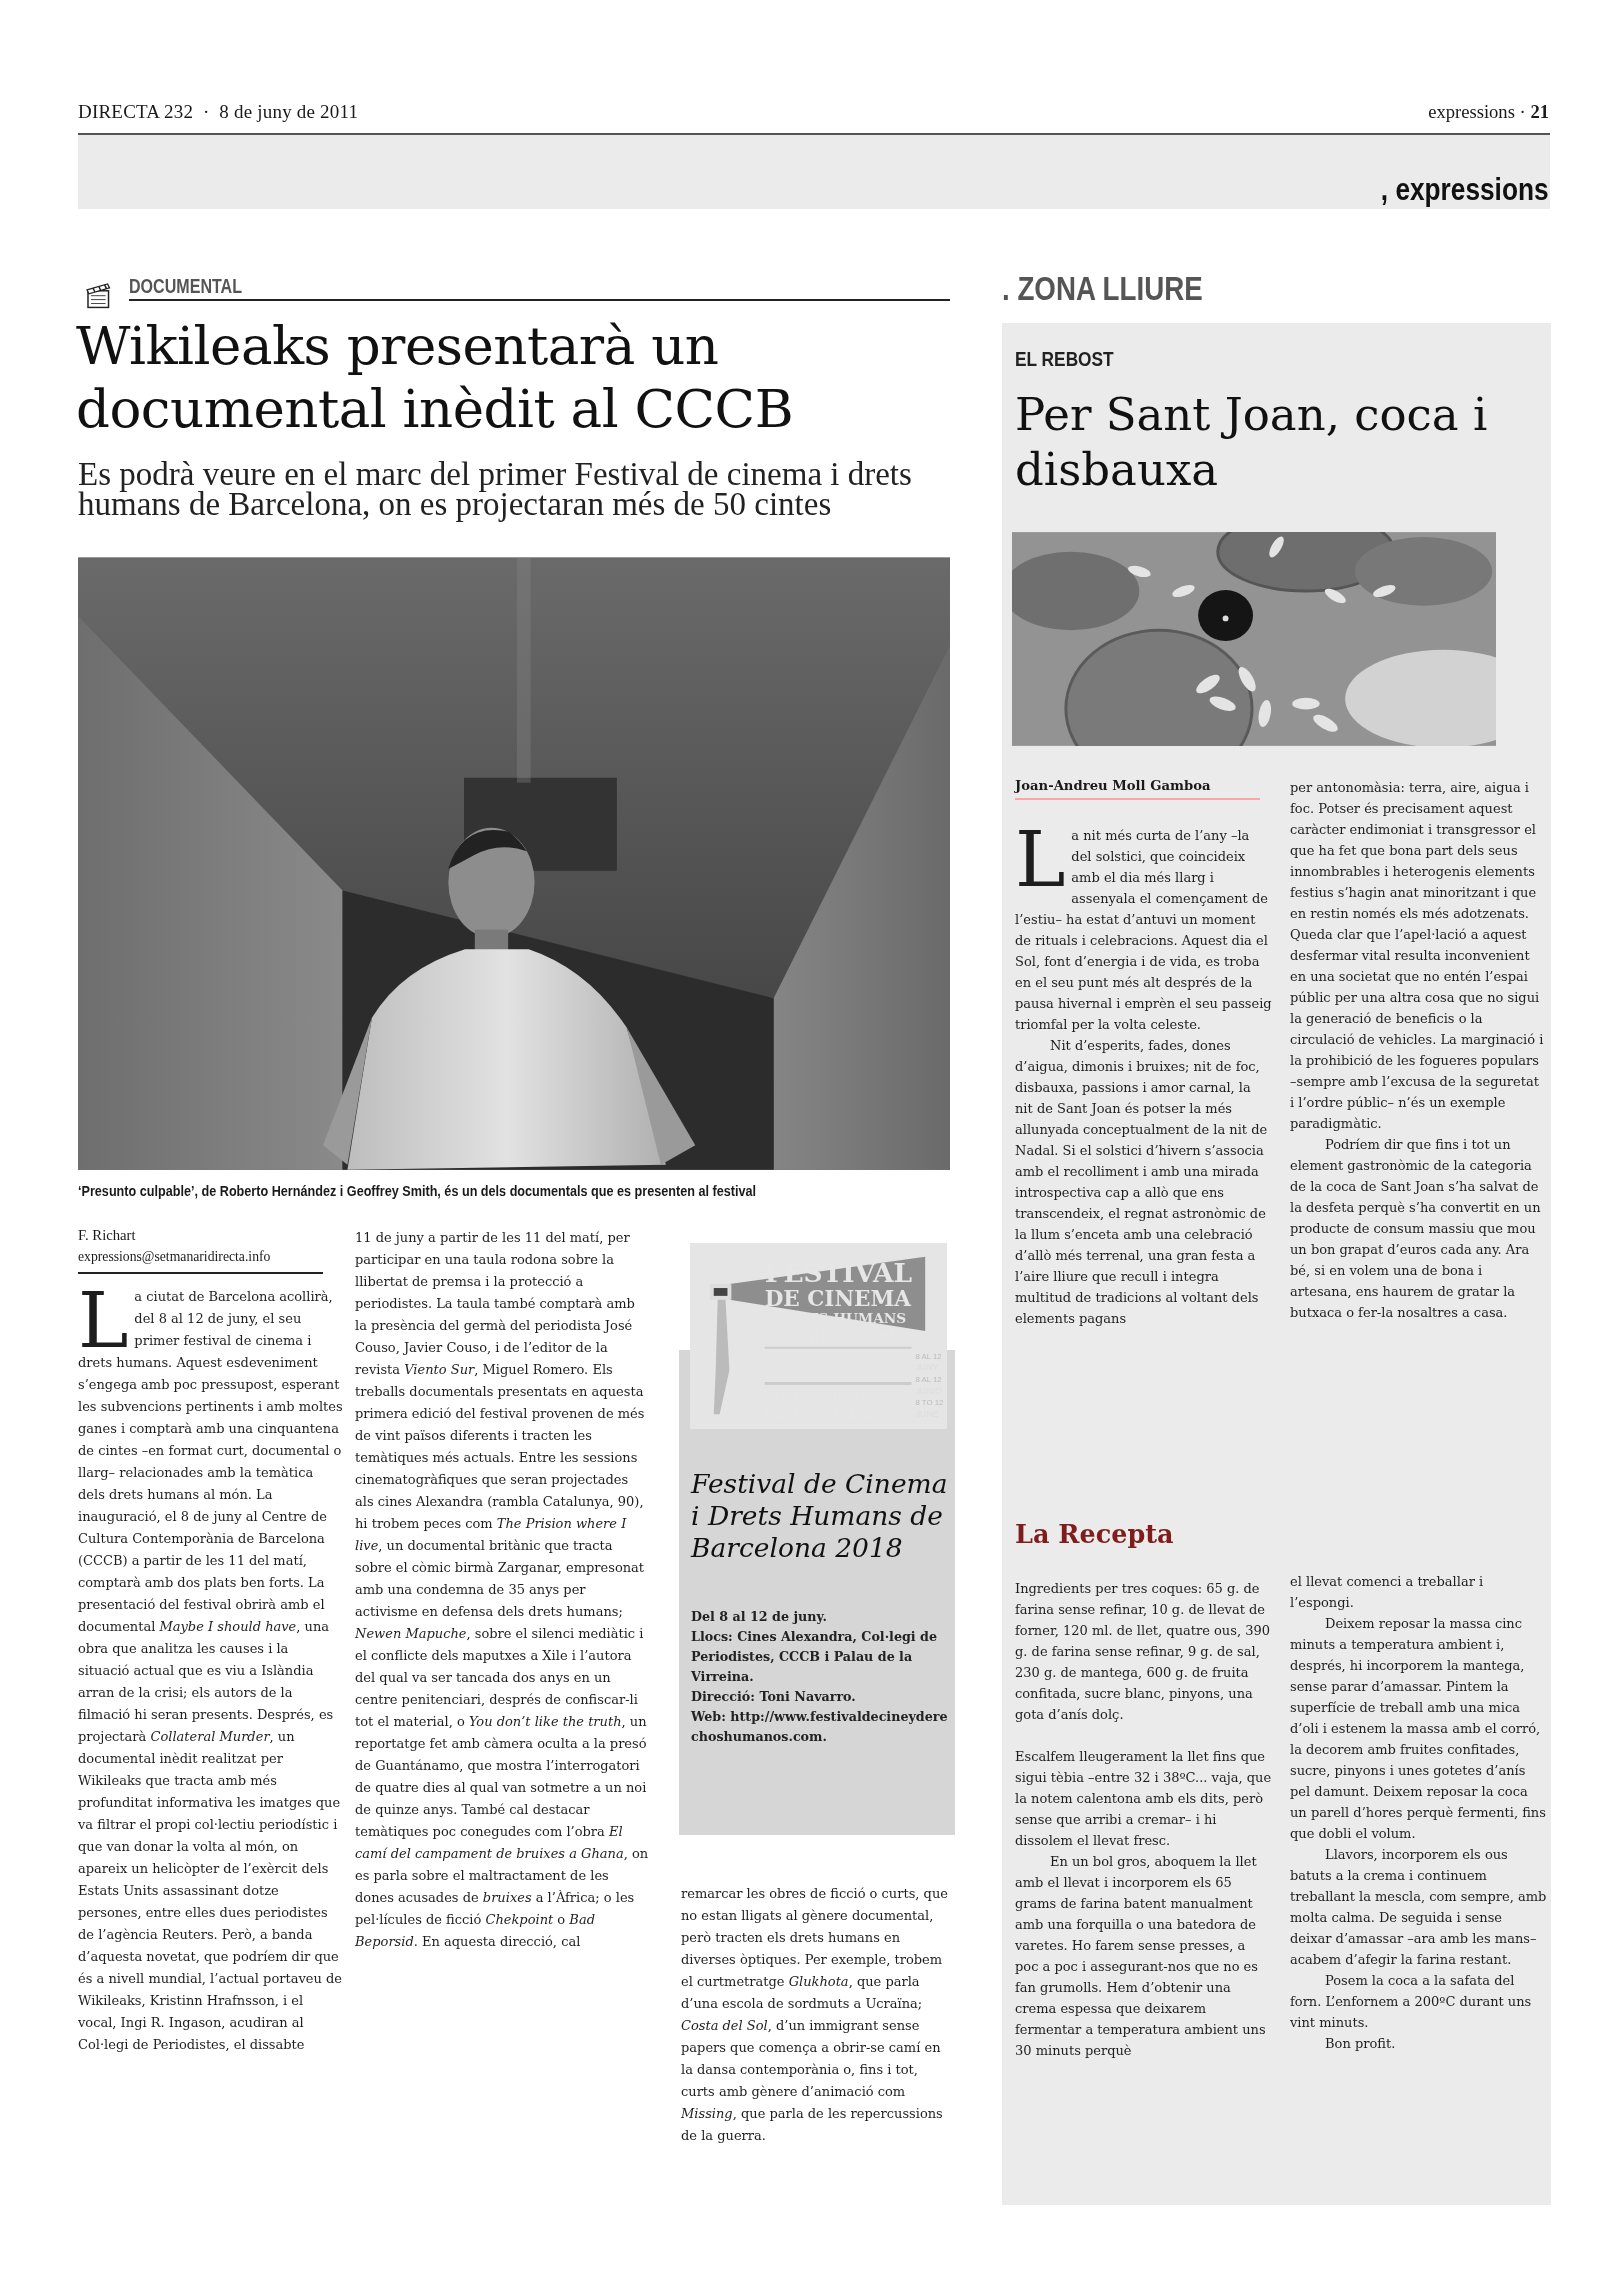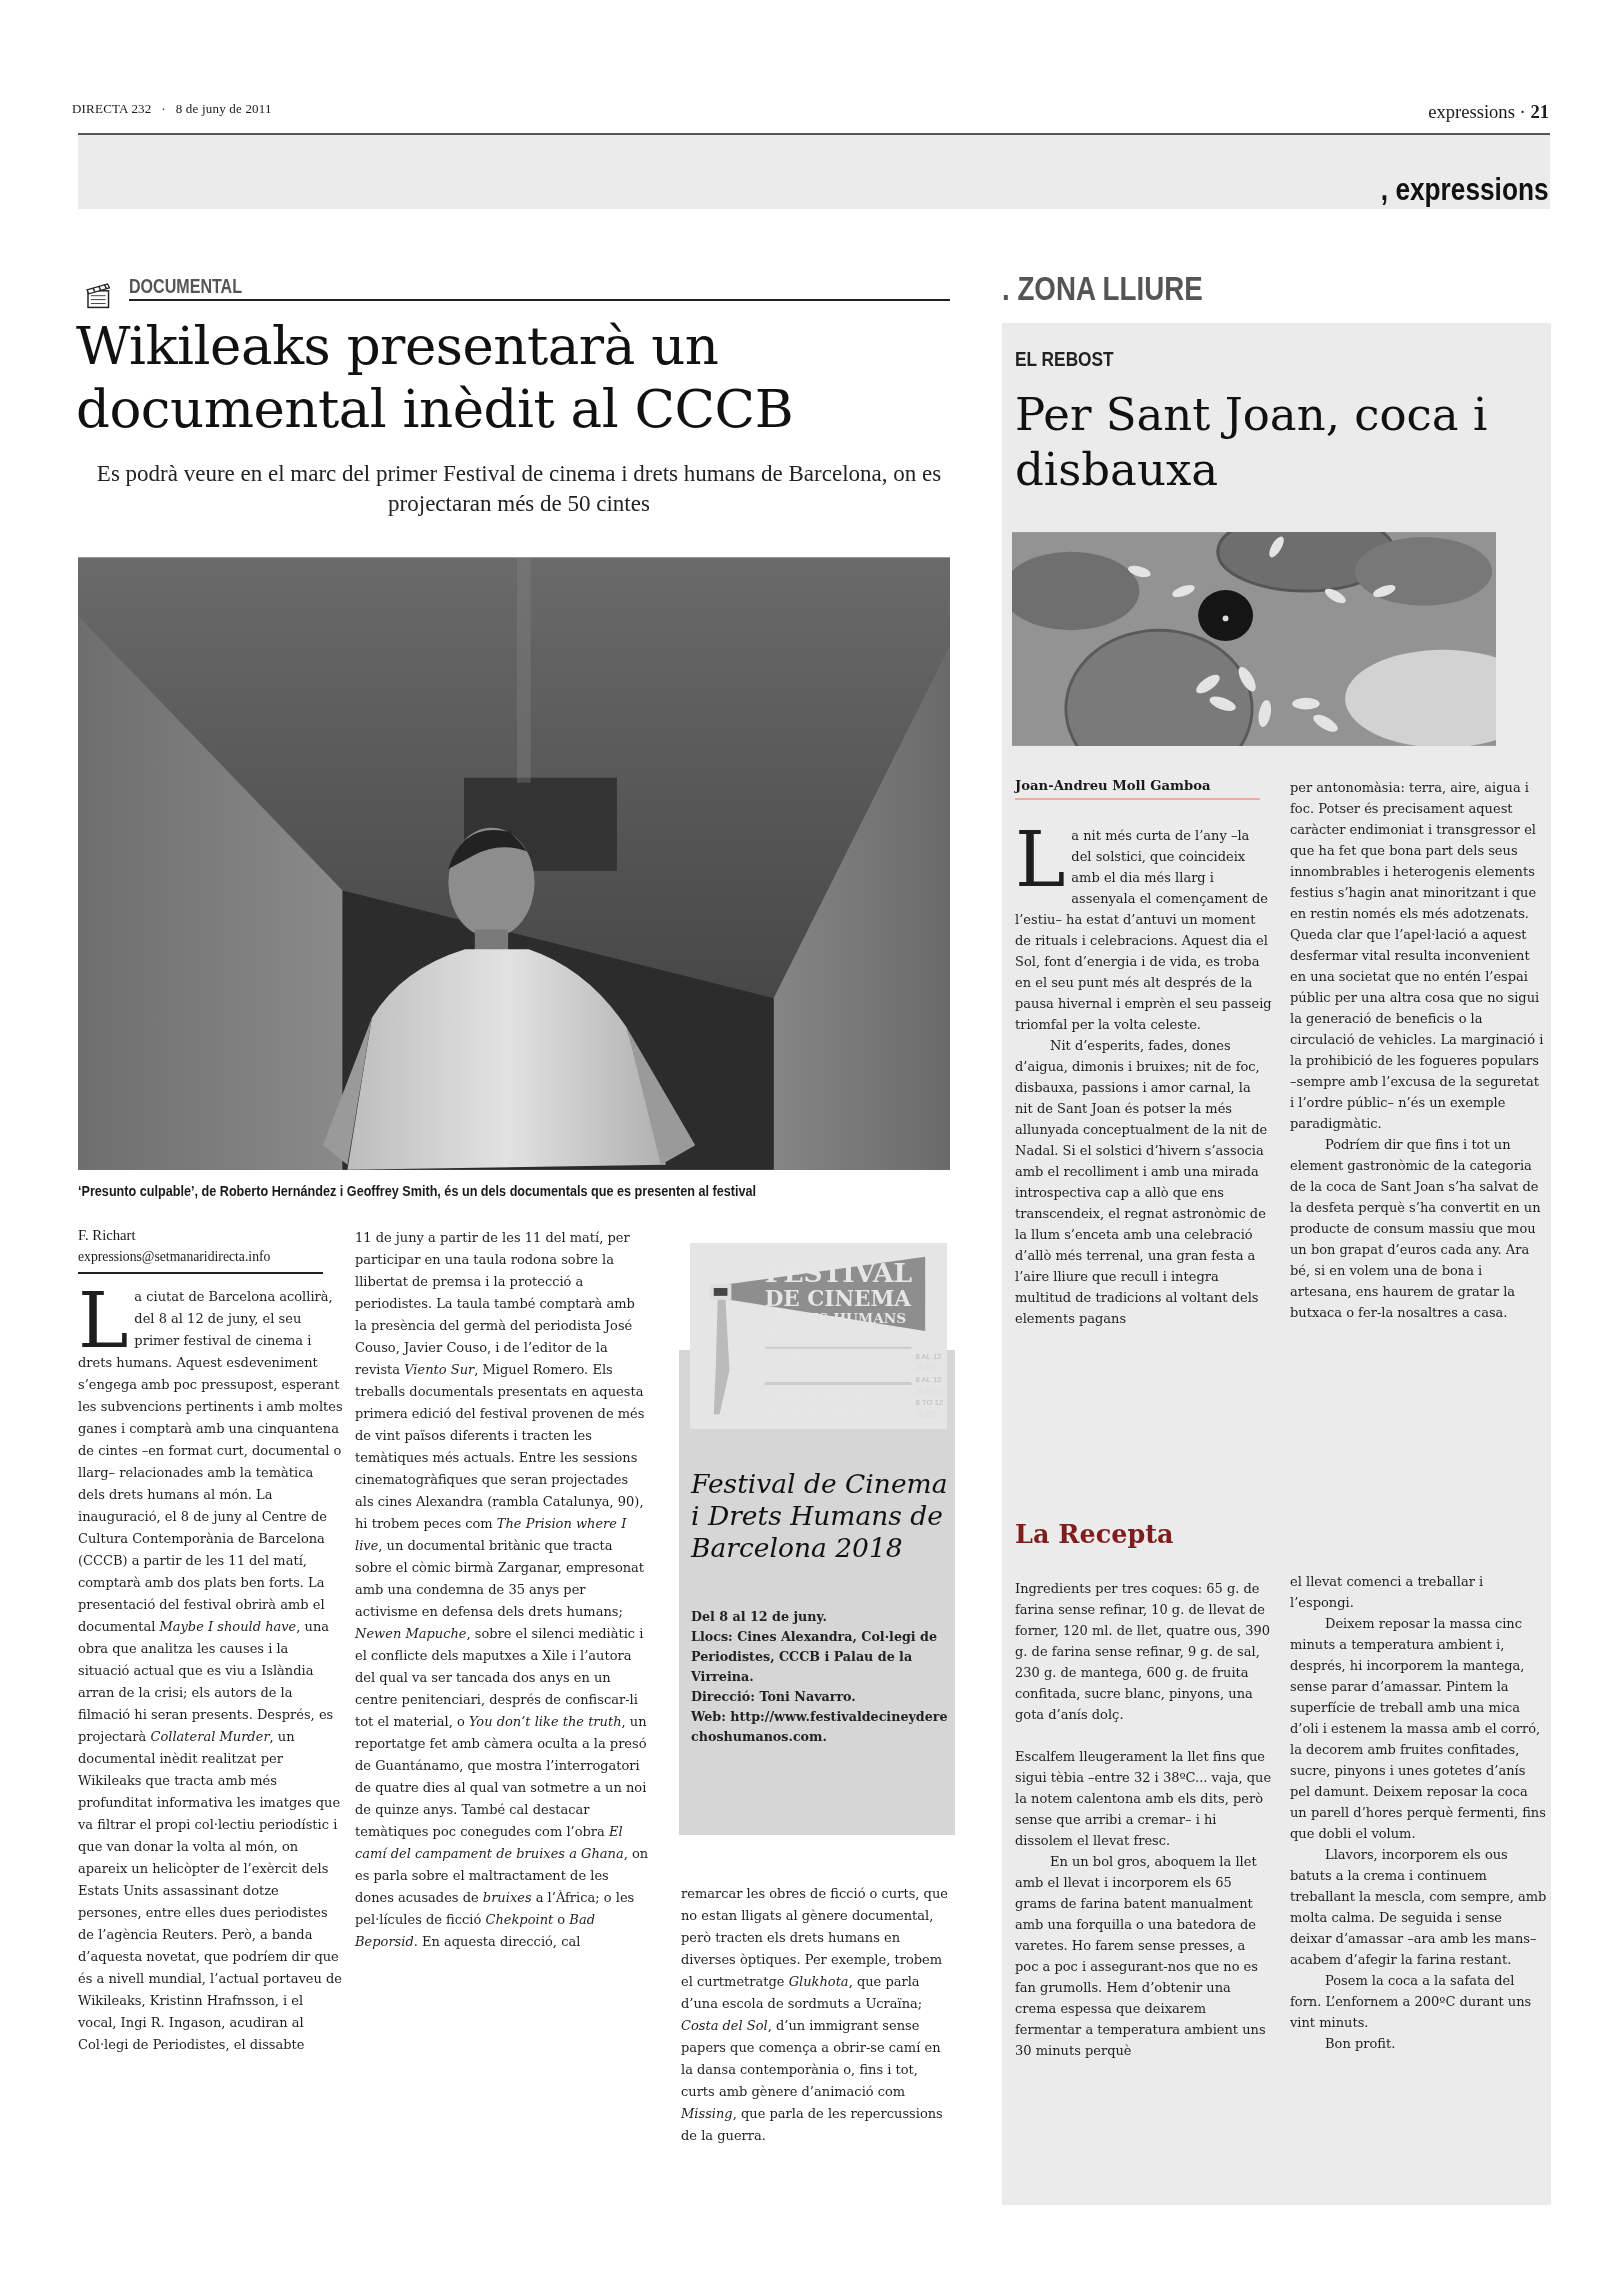--- a/index.html
+++ b/index.html
@@ -1,30 +1,30 @@
 <!DOCTYPE html>
 <html><head>
 <meta charset="utf-8">
 <style>
   html, body { margin: 0; padding: 0; background: #ffffff; }
   body { width: 1620px; height: 2293px; position: relative; overflow: hidden; color: #1a1a1a; font-family: "DejaVu Serif", serif; }
   .abs { position: absolute; }
 
   
-  .folio-left { left: 72px; top: 101px; font-family: "Liberation Serif", serif; font-size: 13px; letter-spacing: 0.2px; }
+  .folio-left { left: 78px; top: 101px; font-family: "Liberation Serif", serif; font-size: 19px; letter-spacing: 0.2px; }
   .folio-left .dot { margin: 0 9.8px; }
   .folio-right { right: 71px; top: 101px; font-family: "Liberation Serif", serif; font-size: 18.6px; }
   .folio-right b { font-weight: bold; }
   .section-band { left: 78px; top: 133px; width: 1472px; height: 74px; background: #ebebeb; border-top: 2.9px solid #555; }
   .section-name { right: 71px; top: 171px; font-family: "Liberation Sans", sans-serif; font-weight: bold; font-size: 32px; transform: scaleX(0.82); transform-origin: right center; color: #111; }
   .clapper { left: 86px; top: 282px; width: 25.5px; height: 27.4px; }
   .kicker { left: 129px; top: 274px; font-family: "Liberation Sans", sans-serif; font-weight: bold; font-size: 20.6px; color: #555; transform: scaleX(0.78); transform-origin: left center; }
   .kicker-rule { left: 129px; top: 299px; width: 821px; height: 2px; background: #222; }
   .headline { left: 76px; top: 314px; width: 882px; font-family: "DejaVu Serif", serif; font-size: 53px; line-height: 63px; color: #111; letter-spacing: -0.5px; }
-  .dek { left: 78px; top: 459px; width: 882px; font-family: "Liberation Serif", serif; font-size: 23px; line-height: 30px; color: #222; text-align: center; }
+  .dek { left: 78px; top: 459px; width: 882px; font-family: "Liberation Serif", serif; font-size: 33px; line-height: 30px; color: #222; }
 
   .photo-main { left: 78px; top: 557px; width: 872px; height: 613px; overflow: hidden; }
   .caption { left: 78px; top: 1183px; font-family: "Liberation Sans", sans-serif; font-weight: bold; font-size: 14.7px; transform: scaleX(0.86); transform-origin: left center; white-space: nowrap; }
 
   .byline-block { left: 78px; top: 1225px; width: 245px; border-bottom: 2px solid #222; padding-bottom: 5.9px; font-family: "Liberation Serif", serif; }
   .byline-name { font-size: 14.7px; line-height: 21.6px; }
   .byline-email { font-size: 13.7px; line-height: 19.6px; }
 
   .col { font-family: "DejaVu Serif", serif; font-size: 13px; line-height: 22px; color: #1e1e1e; }
   .col p { margin: 0; }

